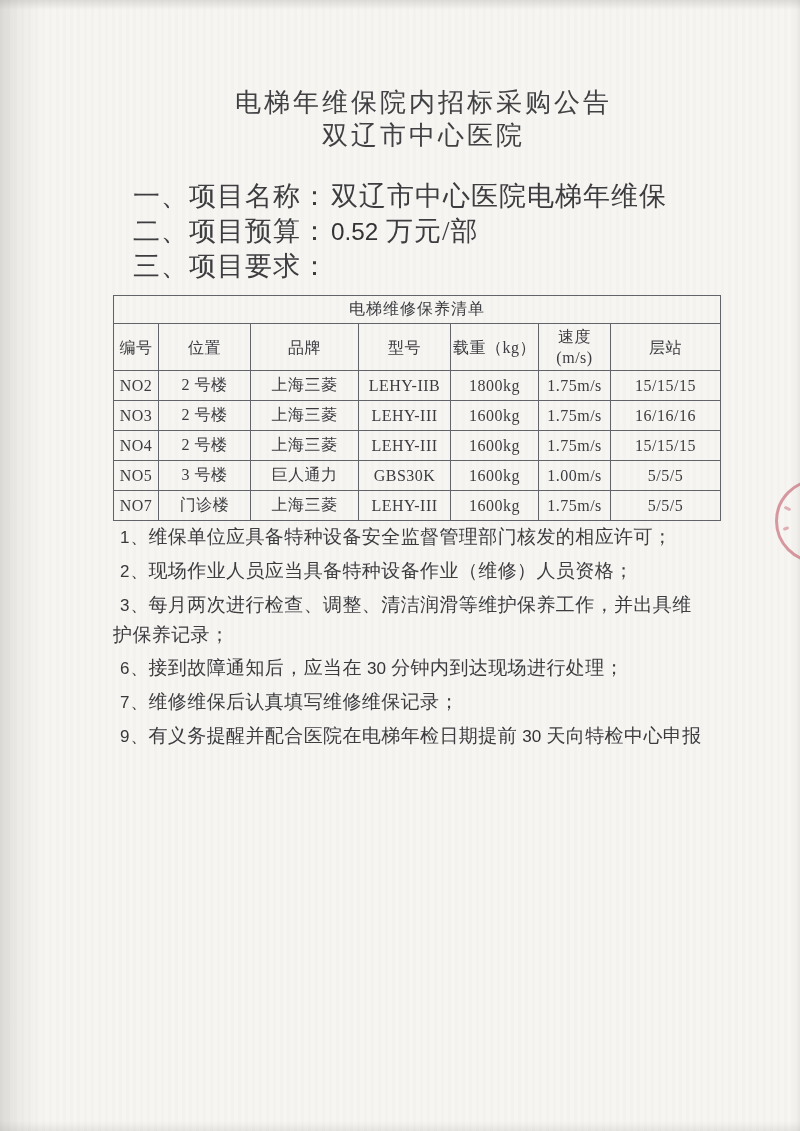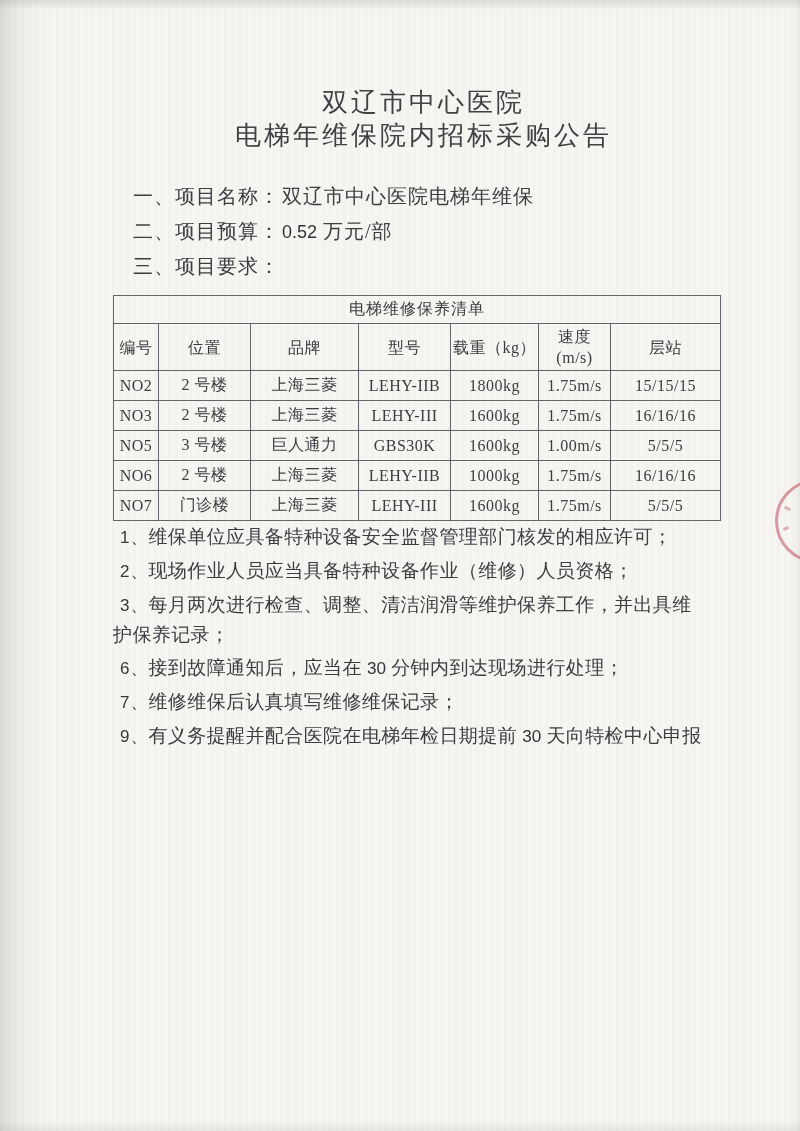--- a/index.html
+++ b/index.html
@@ -27,21 +27,21 @@
     font-size:26px;
     line-height:33px;
     letter-spacing:3px;
     color:#414144;
   }
 
   .sections { margin-top:32px; }
   .section {
     height:35px;
     padding-left:20px;
-    font-size:20px;
+    font-size:27px;
     line-height:24px;
     letter-spacing:1px;
     color:#3d3d40;
   }
   .section-value { margin-left:2px; }
 
   table.elevator-table {
     width:607px;
     margin-top:6px;
     border-collapse:collapse;
@@ -103,22 +103,22 @@
   .stamp-mark.m1 { left:6px; top:25px; width:7px; height:3px; transform:rotate(24deg); }
   .stamp-mark.m2 { left:5px; top:45px; width:6px; height:3px; transform:rotate(-18deg); }
 </style>
 </head>
 <body>
 
 <div class="page">
   <div class="doc">
 
     <div class="doc-title">
+      <div>电梯年维保院内招标采购公告</div>
       <div>双辽市中心医院</div>
-      <div>电梯年维保院内招标采购公告</div>
     </div>
 
     <div class="sections" id="sections">
         <div class="section"><span class="section-num">一、</span><span class="section-label">项目名称：</span><span class="section-value autonum">双辽市中心医院电梯年维保</span></div>
         <div class="section"><span class="section-num">二、</span><span class="section-label">项目预算：</span><span class="section-value autonum"><span class="fig">0.52</span> 万元/部</span></div>
         <div class="section"><span class="section-num">三、</span><span class="section-label">项目要求：</span><span class="section-value autonum"></span></div>
       </div>
 
     <table class="elevator-table">
       <colgroup>
@@ -158,36 +158,36 @@
           <tr>
             <td>NO3</td>
             <td>2 号楼</td>
             <td>上海三菱</td>
             <td>LEHY-III</td>
             <td>1600kg</td>
             <td>1.75m/s</td>
             <td>16/16/16</td>
           </tr>
           <tr>
+            <td>NO4</td>
+            <td>2 号楼</td>
+            <td>上海三菱</td>
+            <td>LEHY-III</td>
+            <td>1600kg</td>
+            <td>1.75m/s</td>
+            <td>15/15/15</td>
+          </tr>
+          <tr>
             <td>NO5</td>
             <td>3 号楼</td>
             <td>巨人通力</td>
             <td>GBS30K</td>
             <td>1600kg</td>
             <td>1.00m/s</td>
             <td>5/5/5</td>
-          </tr>
-          <tr>
-            <td>NO6</td>
-            <td>2 号楼</td>
-            <td>上海三菱</td>
-            <td>LEHY-IIB</td>
-            <td>1000kg</td>
-            <td>1.75m/s</td>
-            <td>16/16/16</td>
           </tr>
           <tr>
             <td>NO7</td>
             <td>门诊楼</td>
             <td>上海三菱</td>
             <td>LEHY-III</td>
             <td>1600kg</td>
             <td>1.75m/s</td>
             <td>5/5/5</td>
           </tr>

